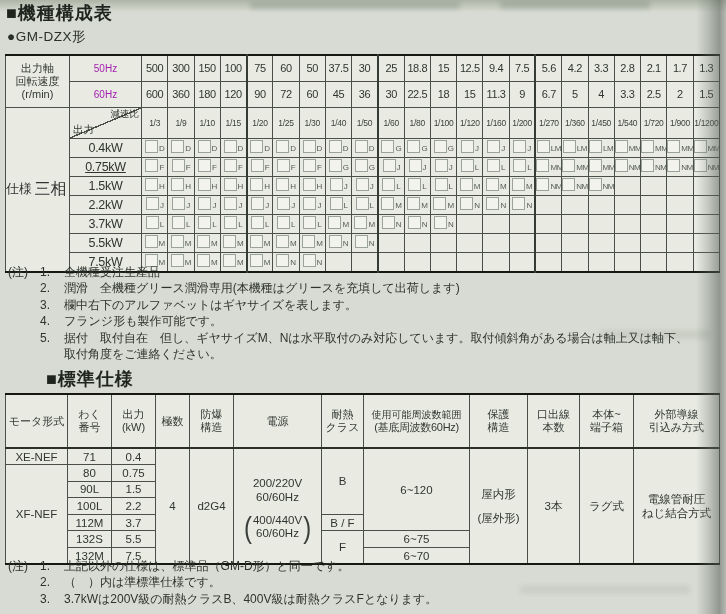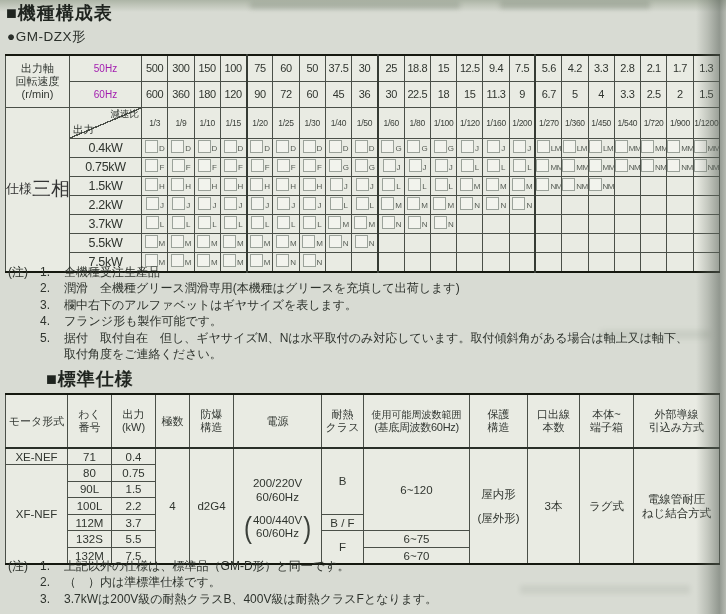--- a/index.html
+++ b/index.html
@@ -25,21 +25,21 @@
   #table1 .num{font-size:11px;letter-spacing:-.4px;color:#30352f;}
   #table1 .ratio{font-size:8.5px;letter-spacing:-.3px;color:#3a3f39;}
   #table1 .speedhead{font-size:11px;line-height:13px;white-space:pre-line;color:#333833;}
   #table1 .pwr{font-size:12.5px;letter-spacing:-.3px;color:#2f342e;}
   #table1 .sep{border-right:2px solid #363b34;}
   tr.srow{height:26px;margin-top:48px;} tr.rrow{height:31px;} 
 
   .specphase{padding:0;}
   .specphase .inner{display:flex;flex-direction:row;height:100%;}
   .specphase .spec{height:31px;display:flex;align-items:center;justify-content:center;font-size:13px;}
-  .specphase .phase{flex:1;display:flex;align-items:center;justify-content:center;font-size:19px;}
+  .specphase .phase{flex:1;display:flex;align-items:center;justify-content:center;font-size:16px;}
 
   .diag{position:relative;}
   .diag::before{content:"";position:absolute;inset:0;
     background:linear-gradient(to bottom right,transparent calc(50% - .7px),#4a4f48 calc(50% - .7px),#4a4f48 calc(50% + .7px),transparent calc(50% + .7px));}
   .diag .dr{position:absolute;top:0;right:2px;font-size:9.5px;color:#333833;}
   .diag .dl{position:absolute;bottom:1px;left:3px;font-size:10.5px;color:#333833;}
 
   .gcell{height:17px;}
   .gpair{display:inline-flex;align-items:flex-end;gap:1px;}
   .cb{width:11px;height:11px;border:1px solid #9ba29a;background:#f2f3ed;display:inline-block;}
@@ -258,21 +258,21 @@
             </span></td>
           <td class="gcell"><span class="gpair">
               <span class="cb"></span>
               <span class="gl">MM</span>
             </span></td>
           <td class="gcell"><span class="gpair">
               <span class="cb"></span>
               <span class="gl">MM</span>
             </span></td>
         </tr>
-        <tr style="height: 17px;">
+        <tr style="height: 17px; text-decoration: underline;">
           <th class="pwr">0.75kW</th>
           <td class="gcell"><span class="gpair">
               <span class="cb"></span>
               <span class="gl">F</span>
             </span></td>
           <td class="gcell"><span class="gpair">
               <span class="cb"></span>
               <span class="gl">F</span>
             </span></td>
           <td class="gcell"><span class="gpair">

